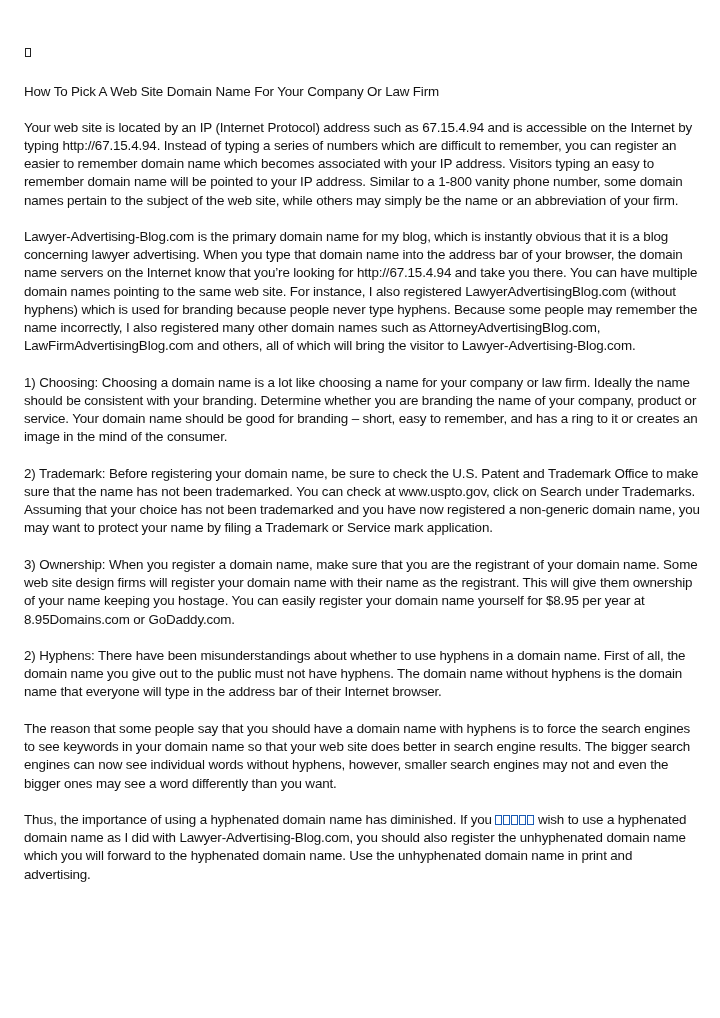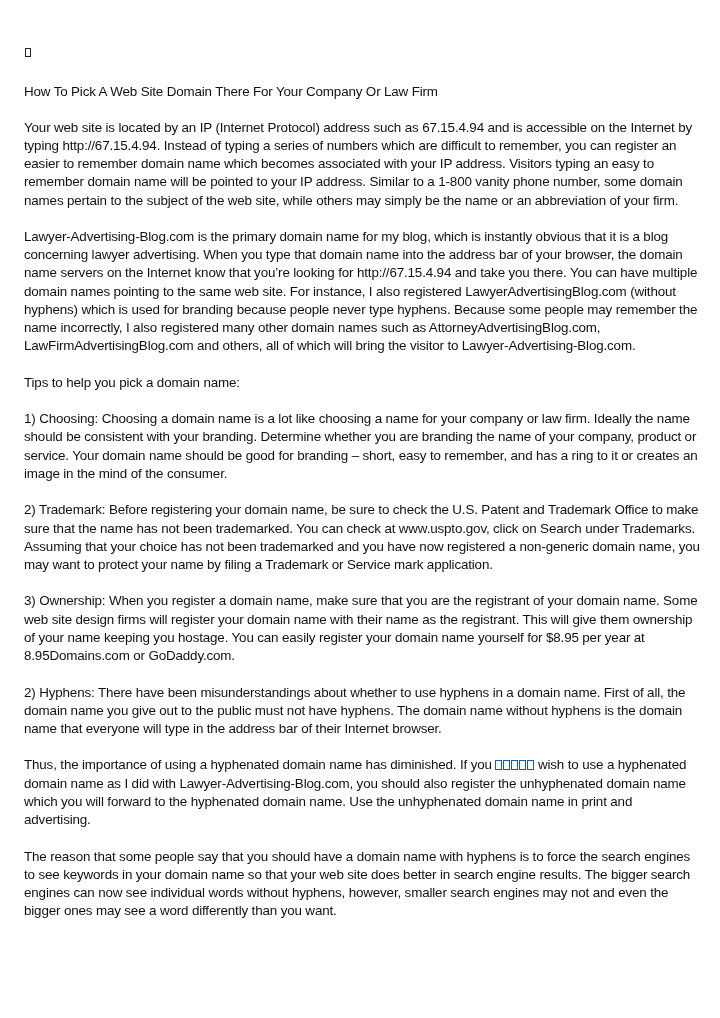--- a/index.html
+++ b/index.html
@@ -61,31 +61,30 @@
     }
   </style>
 </head>
 <body>
 
 <div class="page">
   <div class="box-row">
     <span class="glyph-box"></span>
   </div>
 
-  <p class="title">How To Pick A Web Site Domain There For Your Company Or Law Firm</p>
+  <p class="title">How To Pick A Web Site Domain Name For Your Company Or Law Firm</p>
 
   <p>Your web site is located by an IP (Internet Protocol) address such as 67.15.4.94 and is accessible on the Internet by typing http://67.15.4.94. Instead of typing a series of numbers which are difficult to remember, you can register an easier to remember domain name which becomes associated with your IP address. Visitors typing an easy to remember domain name will be pointed to your IP address. Similar to a 1-800 vanity phone number, some domain names pertain to the subject of the web site, while others may simply be the name or an abbreviation of your firm.</p>
   <p>Lawyer-Advertising-Blog.com is the primary domain name for my blog, which is instantly obvious that it is a blog concerning lawyer advertising. When you type that domain name into the address bar of your browser, the domain name servers on the Internet know that you’re looking for http://67.15.4.94 and take you there. You can have multiple domain names pointing to the same web site. For instance, I also registered LawyerAdvertisingBlog.com (without hyphens) which is used for branding because people never type hyphens. Because some people may remember the name incorrectly, I also registered many other domain names such as AttorneyAdvertisingBlog.com, LawFirmAdvertisingBlog.com and others, all of which will bring the visitor to Lawyer-Advertising-Blog.com.</p>
-  <p>Tips to help you pick a domain name:</p>
   <p>1) Choosing: Choosing a domain name is a lot like choosing a name for your company or law firm. Ideally the name should be consistent with your branding. Determine whether you are branding the name of your company, product or service. Your domain name should be good for branding – short, easy to remember, and has a ring to it or creates an image in the mind of the consumer.</p>
   <p>2) Trademark: Before registering your domain name, be sure to check the U.S. Patent and Trademark Office to make sure that the name has not been trademarked. You can check at www.uspto.gov, click on Search under Trademarks. Assuming that your choice has not been trademarked and you have now registered a non-generic domain name, you may want to protect your name by filing a Trademark or Service mark application.</p>
   <p>3) Ownership: When you register a domain name, make sure that you are the registrant of your domain name. Some web site design firms will register your domain name with their name as the registrant. This will give them ownership of your name keeping you hostage. You can easily register your domain name yourself for $8.95 per year at 8.95Domains.com or GoDaddy.com.</p>
   <p>2) Hyphens: There have been misunderstandings about whether to use hyphens in a domain name. First of all, the domain name you give out to the public must not have hyphens. The domain name without hyphens is the domain name that everyone will type in the address bar of their Internet browser.</p>
+  <p>The reason that some people say that you should have a domain name with hyphens is to force the search engines to see keywords in your domain name so that your web site does better in search engine results. The bigger search engines can now see individual words without hyphens, however, smaller search engines may not and even the bigger ones may see a word differently than you want.</p>
+
   <p><span>Thus, the importance of using a hyphenated domain name has diminished. If you </span><a class="inline-link" href="#"><span class="link-boxes">
           <span></span>
           <span></span>
           <span></span>
           <span></span>
           <span></span>
         </span></a><span> wish to use a hyphenated domain name as I did with Lawyer-Advertising-Blog.com, you should also register the unhyphenated domain name which you will forward to the hyphenated domain name. Use the unhyphenated domain name in print and advertising.</span></p>
-
-  <p>The reason that some people say that you should have a domain name with hyphens is to force the search engines to see keywords in your domain name so that your web site does better in search engine results. The bigger search engines can now see individual words without hyphens, however, smaller search engines may not and even the bigger ones may see a word differently than you want.</p>
 </div>
 
 </body></html>

